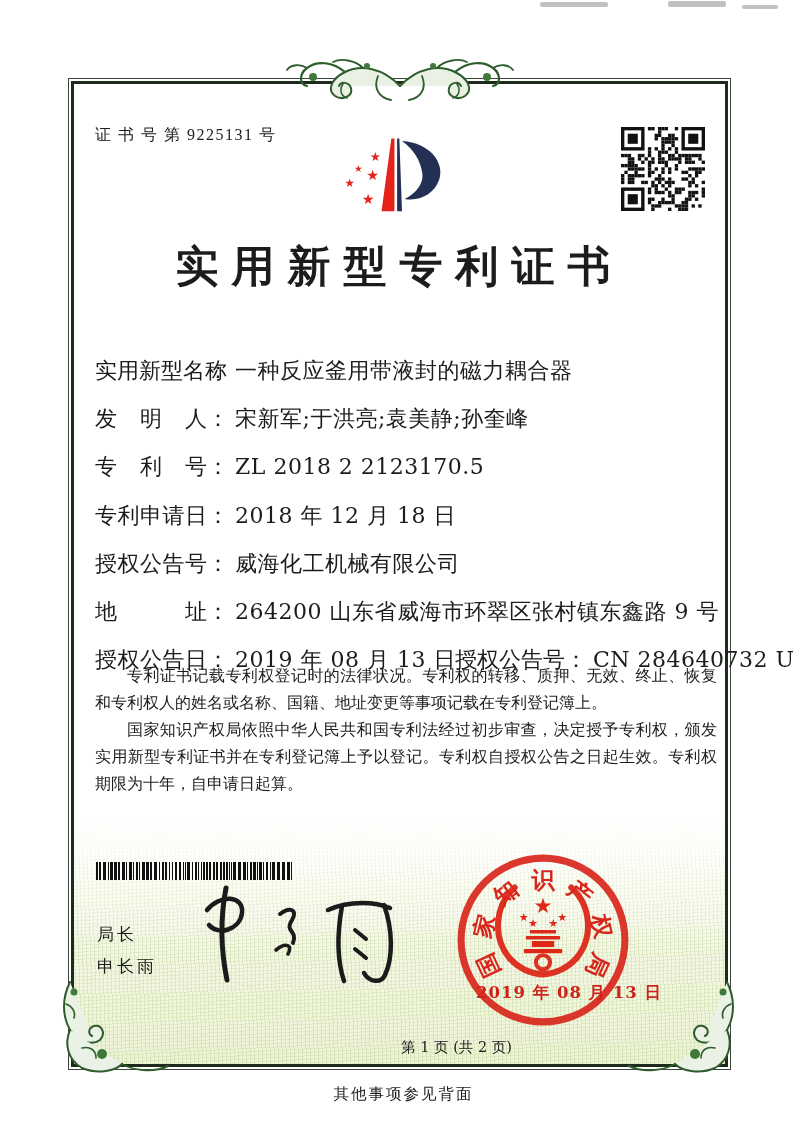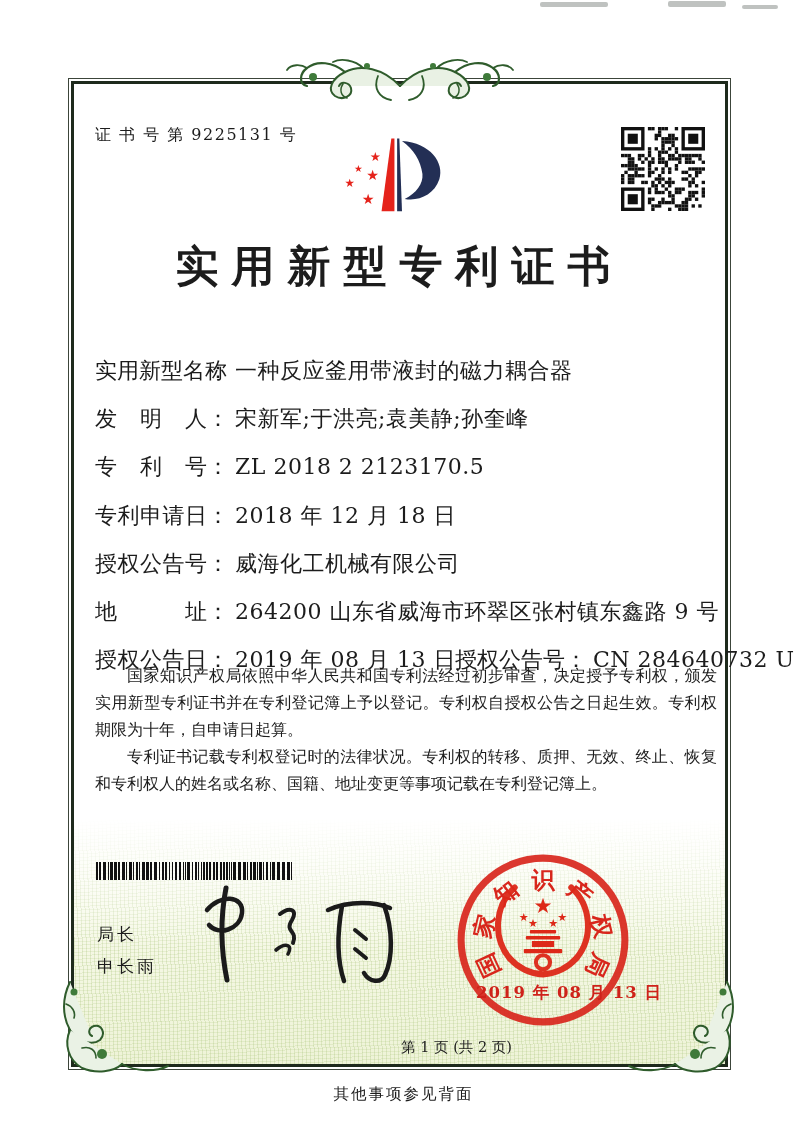--- a/index.html
+++ b/index.html
@@ -21,21 +21,21 @@
   
   .guilloche{
     position:absolute;left:74px;top:818px;width:651px;height:248px;
     background:
       repeating-linear-gradient(88deg, rgba(140,175,85,.20) 0 1px, rgba(0,0,0,0) 1px 4px),
       repeating-linear-gradient(-3deg, rgba(150,185,95,.16) 0 1px, rgba(0,0,0,0) 1px 3.5px),
       linear-gradient(to bottom,#fcfdf3,#eef3d7);
     -webkit-mask-image:linear-gradient(to bottom,transparent 0,#000 130px);
     mask-image:linear-gradient(to bottom,transparent 0,#000 130px);
   }
-  .cert-no{position:absolute;left:95px;top:125px;font-size:16px;letter-spacing:1.5px;}
+  .cert-no{position:absolute;left:95px;top:125px;font-size:16px;letter-spacing:1.5px;font-family:Liberation Serif, serif;}
   .title{
     position:absolute;left:68px;top:238px;width:663px;text-align:center;
     font-size:43px;font-weight:bold;letter-spacing:13px;white-space:nowrap;
   }
   .fields{position:absolute;left:95px;top:356px;width:620px;font-size:22px;}
   .field-row{position:relative;height:48.2px;white-space:nowrap;}
   .f-label{display:inline-block;width:112px;text-align:justify;text-align-last:justify;}
   .f-label2{display:inline-block;}
   .f-value{padding-left:6px;letter-spacing:.5px;}
   .pair2{position:absolute;left:360px;top:0;}
@@ -360,22 +360,22 @@
   </div>
   <div class="field-row">
     <span class="f-label">授权公告日</span><span>：</span><span class="f-value">2019 年 08 月 13 日</span>
     <span class="pair2">
       <span class="f-label2">授权公告号</span><span>：</span><span class="f-value">CN 284640732 U</span>
     </span>
   </div>
 </div>
 
 <div class="body-text">
+  <p>专利证书记载专利权登记时的法律状况。专利权的转移、质押、无效、终止、恢复和专利权人的姓名或名称、国籍、地址变更等事项记载在专利登记簿上。</p>
   <p>国家知识产权局依照中华人民共和国专利法经过初步审查，决定授予专利权，颁发实用新型专利证书并在专利登记簿上予以登记。专利权自授权公告之日起生效。专利权期限为十年，自申请日起算。</p>
-  <p>专利证书记载专利权登记时的法律状况。专利权的转移、质押、无效、终止、恢复和专利权人的姓名或名称、国籍、地址变更等事项记载在专利登记簿上。</p>
 </div>
 
 <svg class="barcode" id="barcode" width="200" height="18" viewBox="0 0 200 18">
     <rect x="0" y="0" width="2" height="18" fill="#111"></rect>
     <rect x="3" y="0" width="2" height="18" fill="#111"></rect>
     <rect x="7" y="0" width="3" height="18" fill="#111"></rect>
     <rect x="12" y="0" width="1" height="18" fill="#111"></rect>
     <rect x="14" y="0" width="3" height="18" fill="#111"></rect>
     <rect x="18" y="0" width="3" height="18" fill="#111"></rect>
     <rect x="22" y="0" width="2" height="18" fill="#111"></rect>

